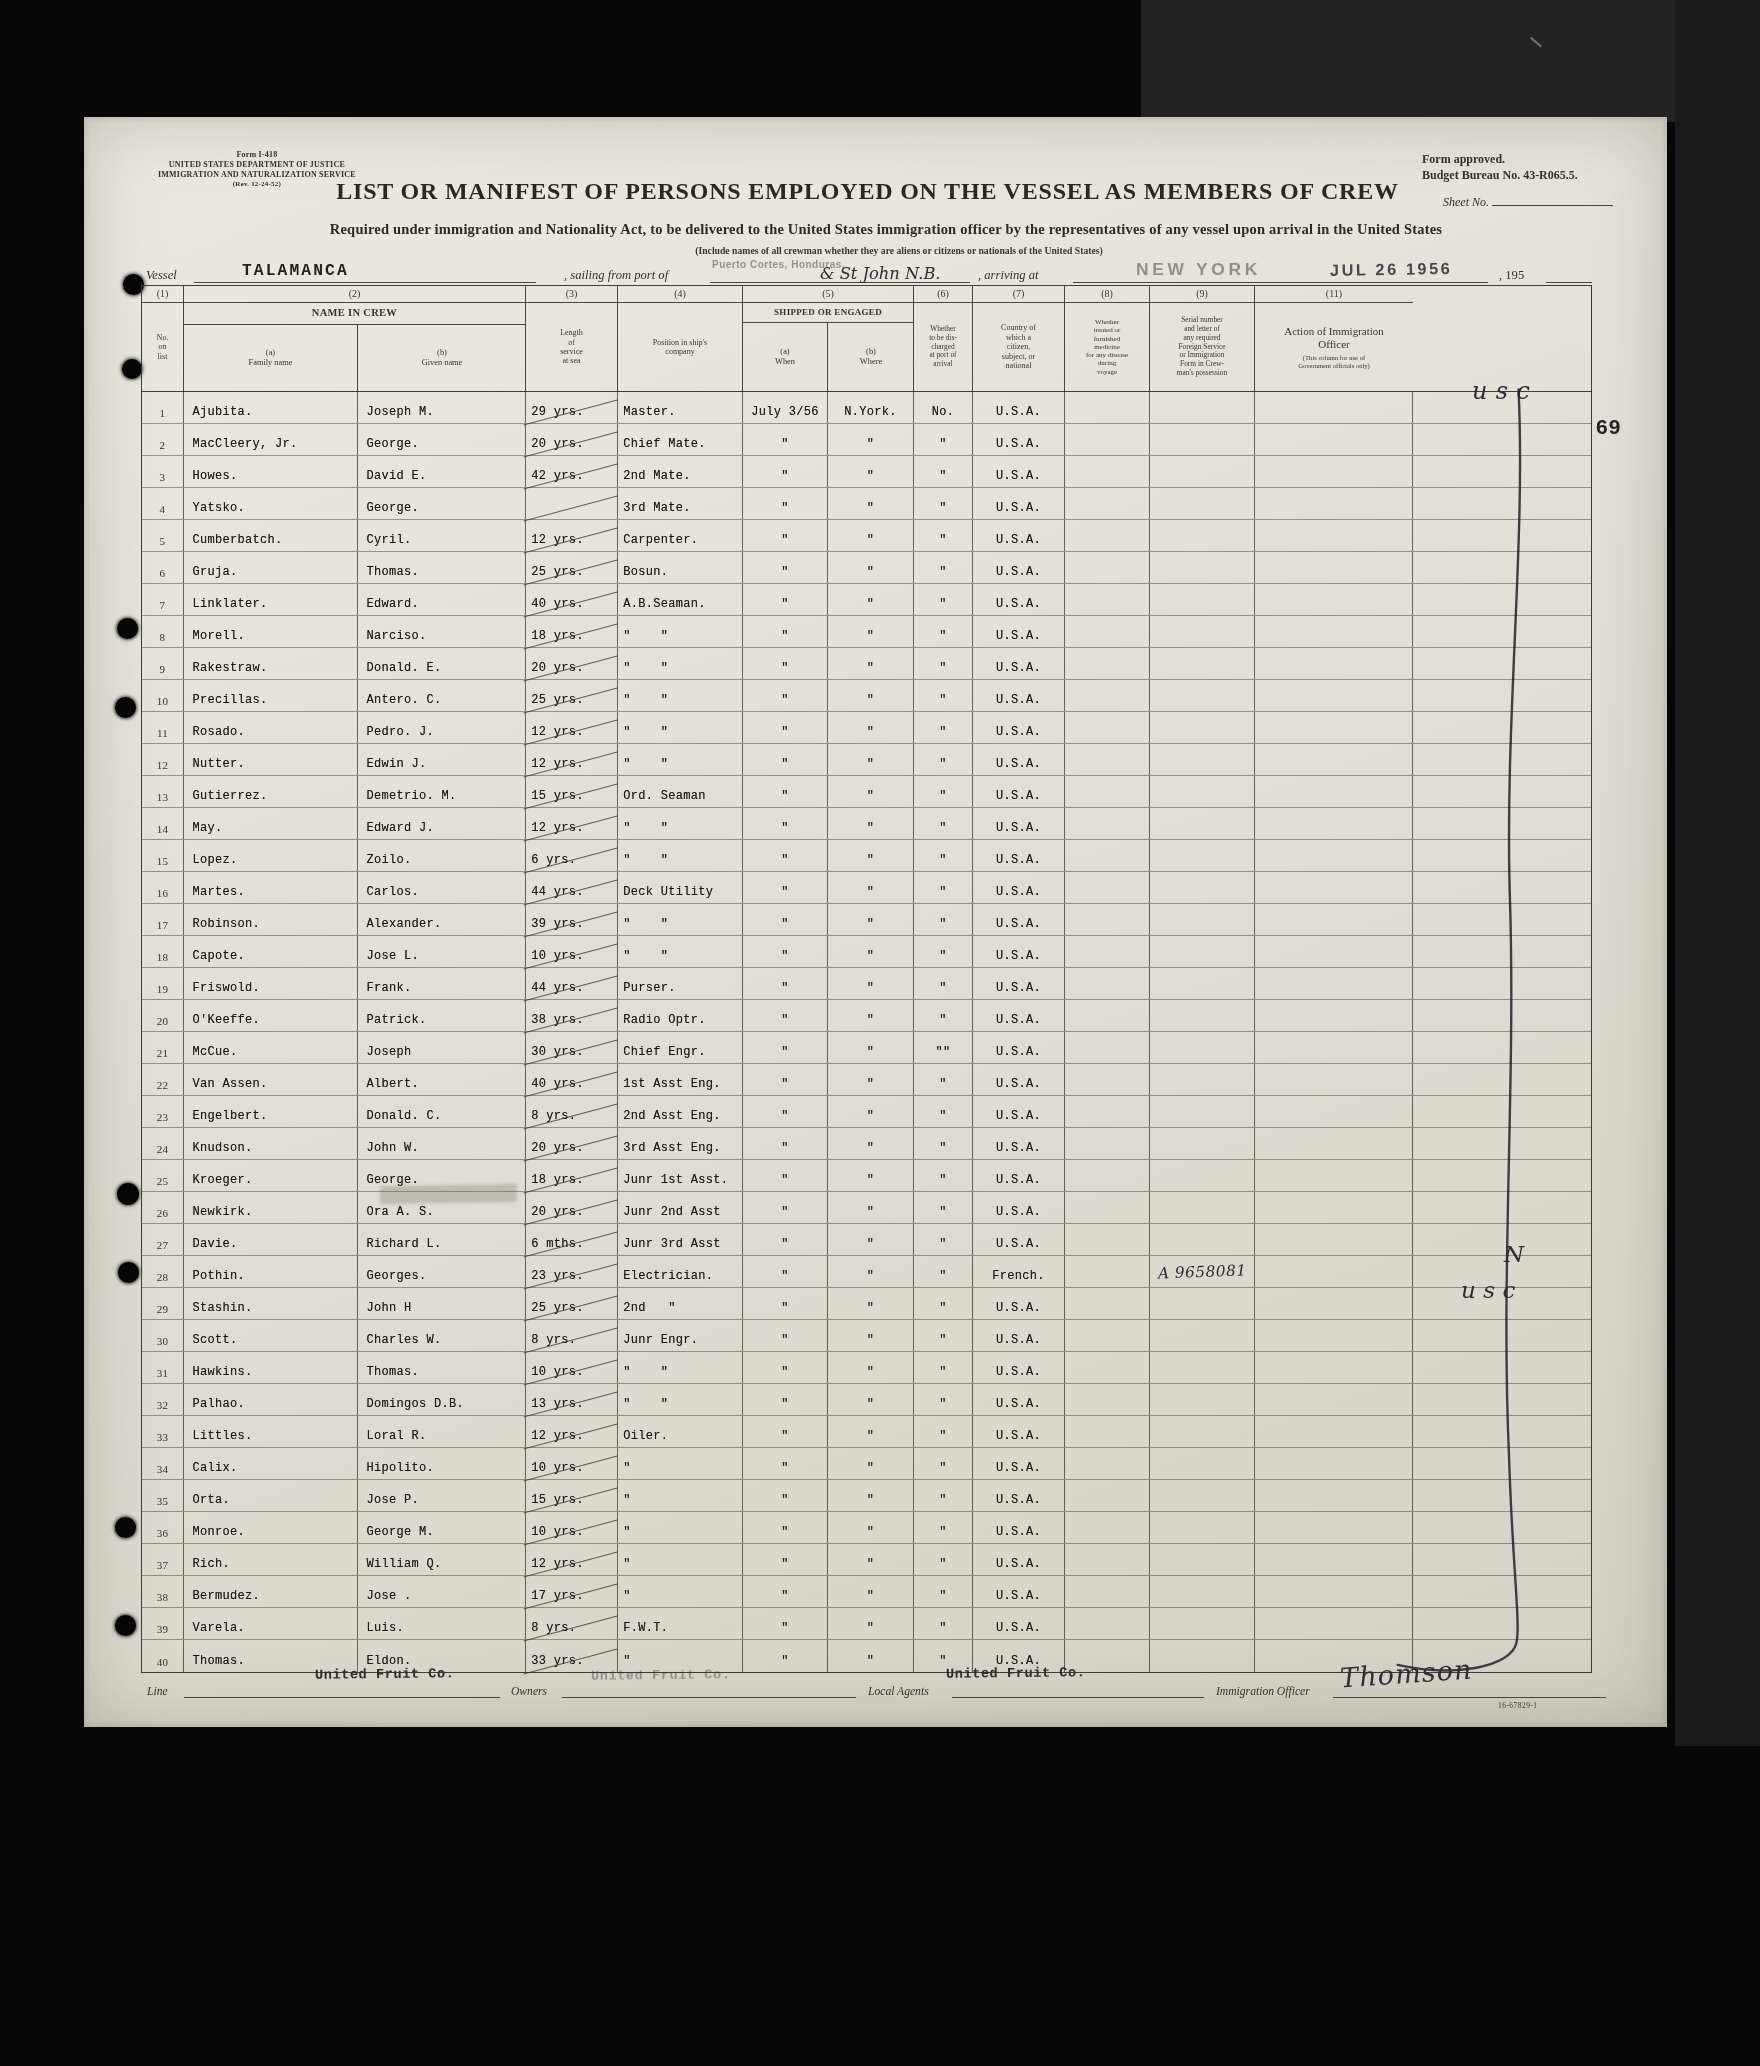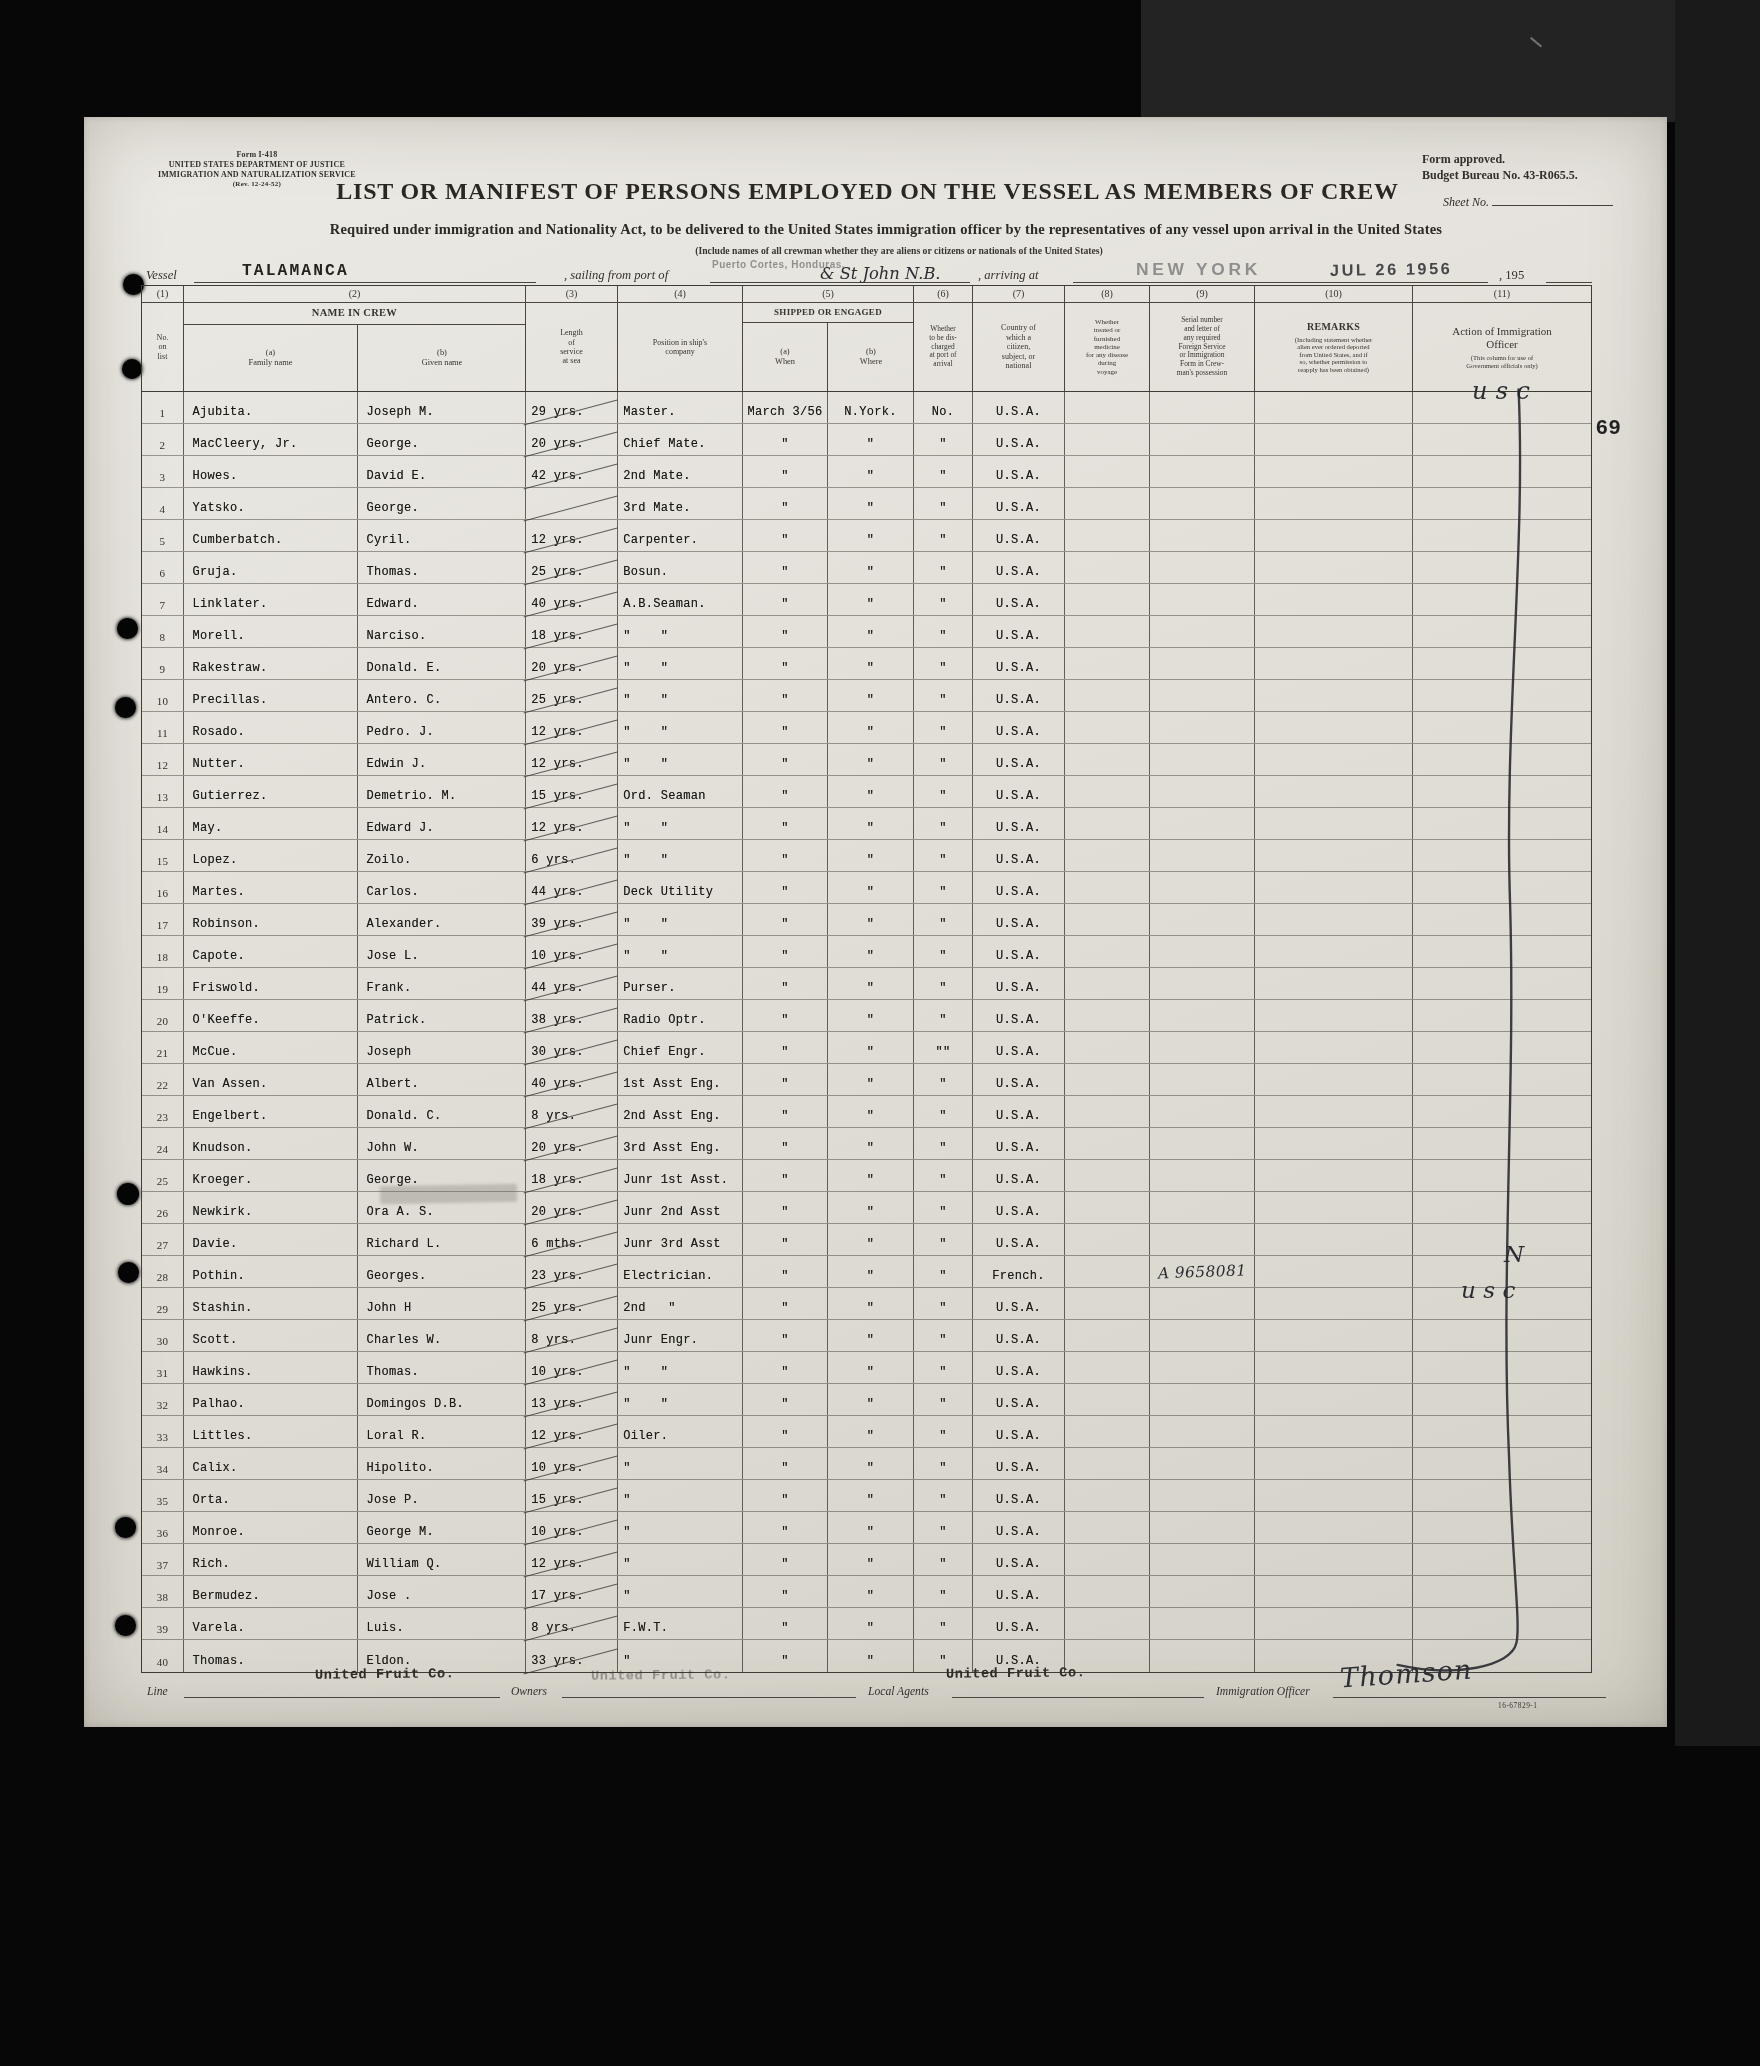--- a/index.html
+++ b/index.html
@@ -205,48 +205,37 @@
         <div class="hnum">(9)</div>
         <div class="hbody" style="font-size:7.4px;">Serial number
 and letter of
 any required
 Foreign Service
 or Immigration
 Form in Crew-
 man's possession</div>
       </div>
       <div class="hcol">
-        <div class="hnum">(10)</div>
-        <div class="hbody">
-          <div class="hlabel-big" style="padding-top:0;font-size:10px;">REMARKS</div>
-          <div class="remarks-sub">(Including statement whether
-alien ever ordered deported
-from United States, and if
-so, whether permission to
-reapply has been obtained)</div>
-        </div>
-      </div>
-      <div class="hcol">
         <div class="hnum">(11)</div>
         <div class="hbody">
           <div style="font-weight:normal;font-size:11px;white-space:pre-line;">Action of Immigration
 Officer</div>
           <div class="action-sub">(This column for use of
 Government officials only)</div>
         </div>
       </div>
     </div>
     <div class="tbody">
         <div class="trow">
           <div class="cell no"><span>1</span></div>
           <div class="cell family"><span>Ajubita.</span></div>
           <div class="cell given"><span>Joseph M.</span></div>
           <div class="cell svc"><span>29 yrs.</span></div>
           <div class="cell pos"><span>Master.</span></div>
-          <div class="cell when"><span>March 3/56</span></div>
+          <div class="cell when"><span>July 3/56</span></div>
           <div class="cell where"><span>N.York.</span></div>
           <div class="cell dis"><span>No.</span></div>
           <div class="cell country"><span>U.S.A.</span></div>
           <div class="cell treated"><span></span></div>
           <div class="cell serial"><span></span></div>
           <div class="cell remarks"><span></span></div>
           <div class="cell action"><span></span></div>
         </div>
         <div class="trow">
           <div class="cell no"><span>2</span></div>

